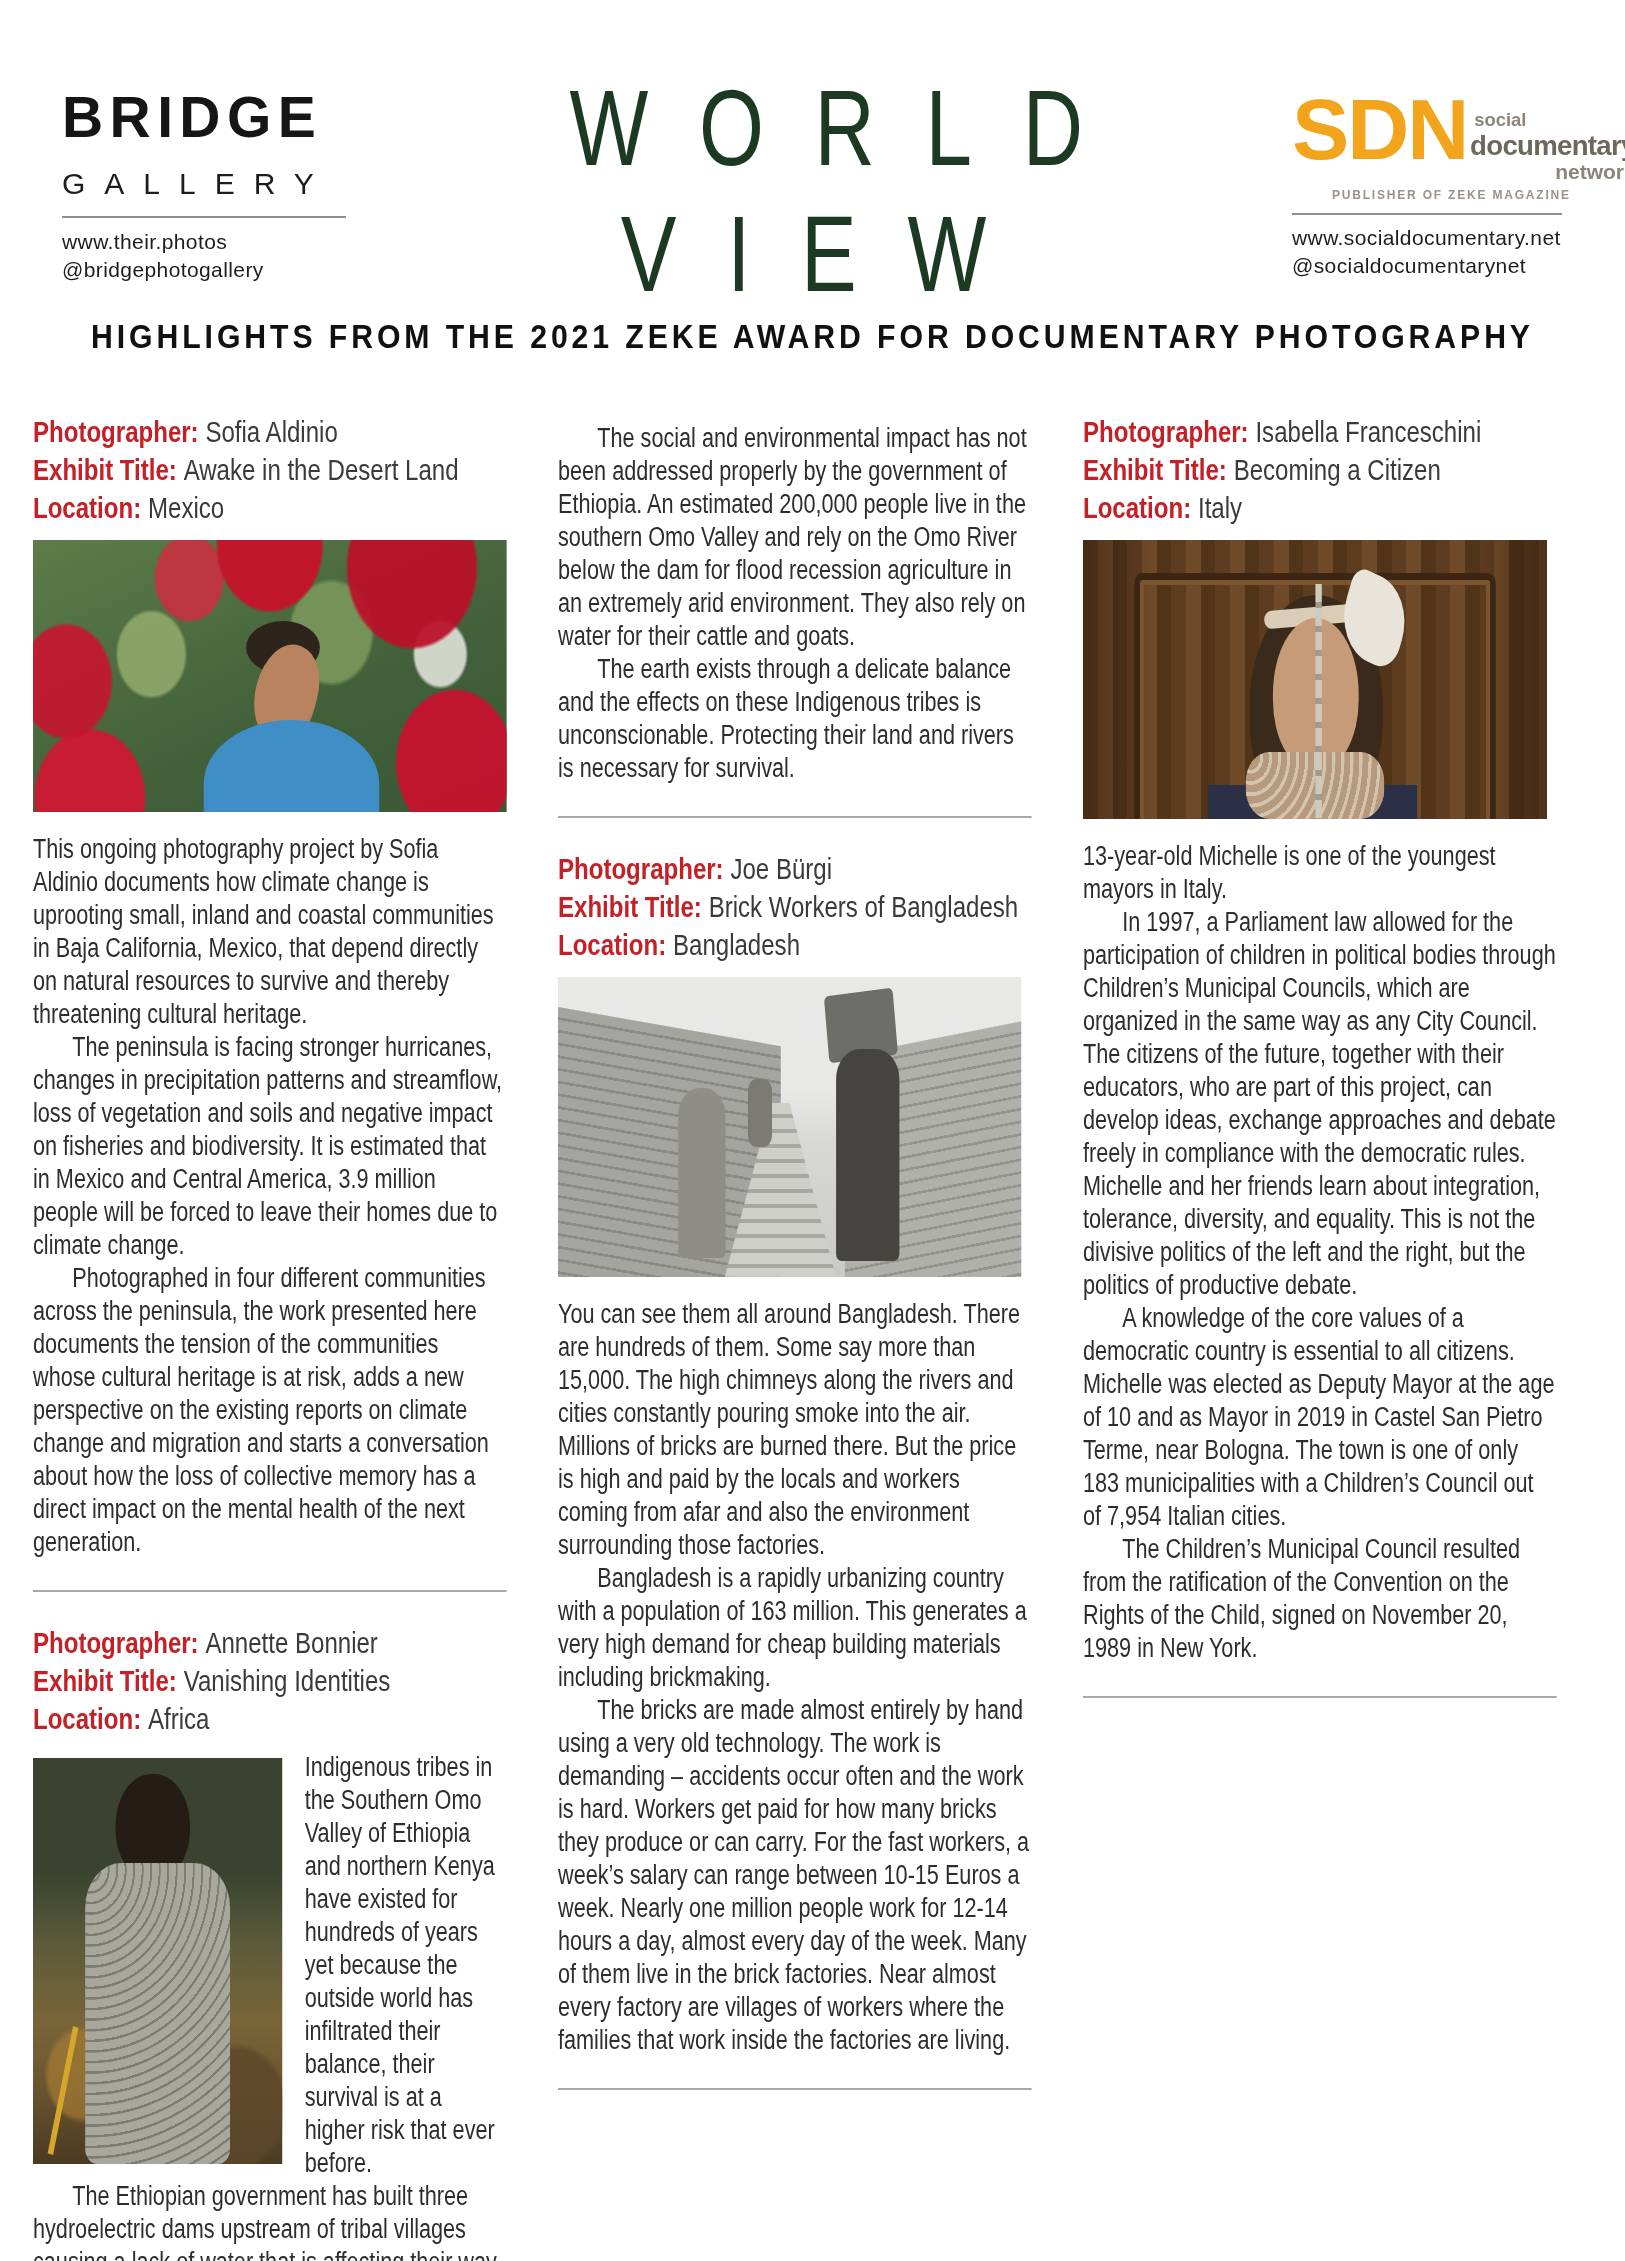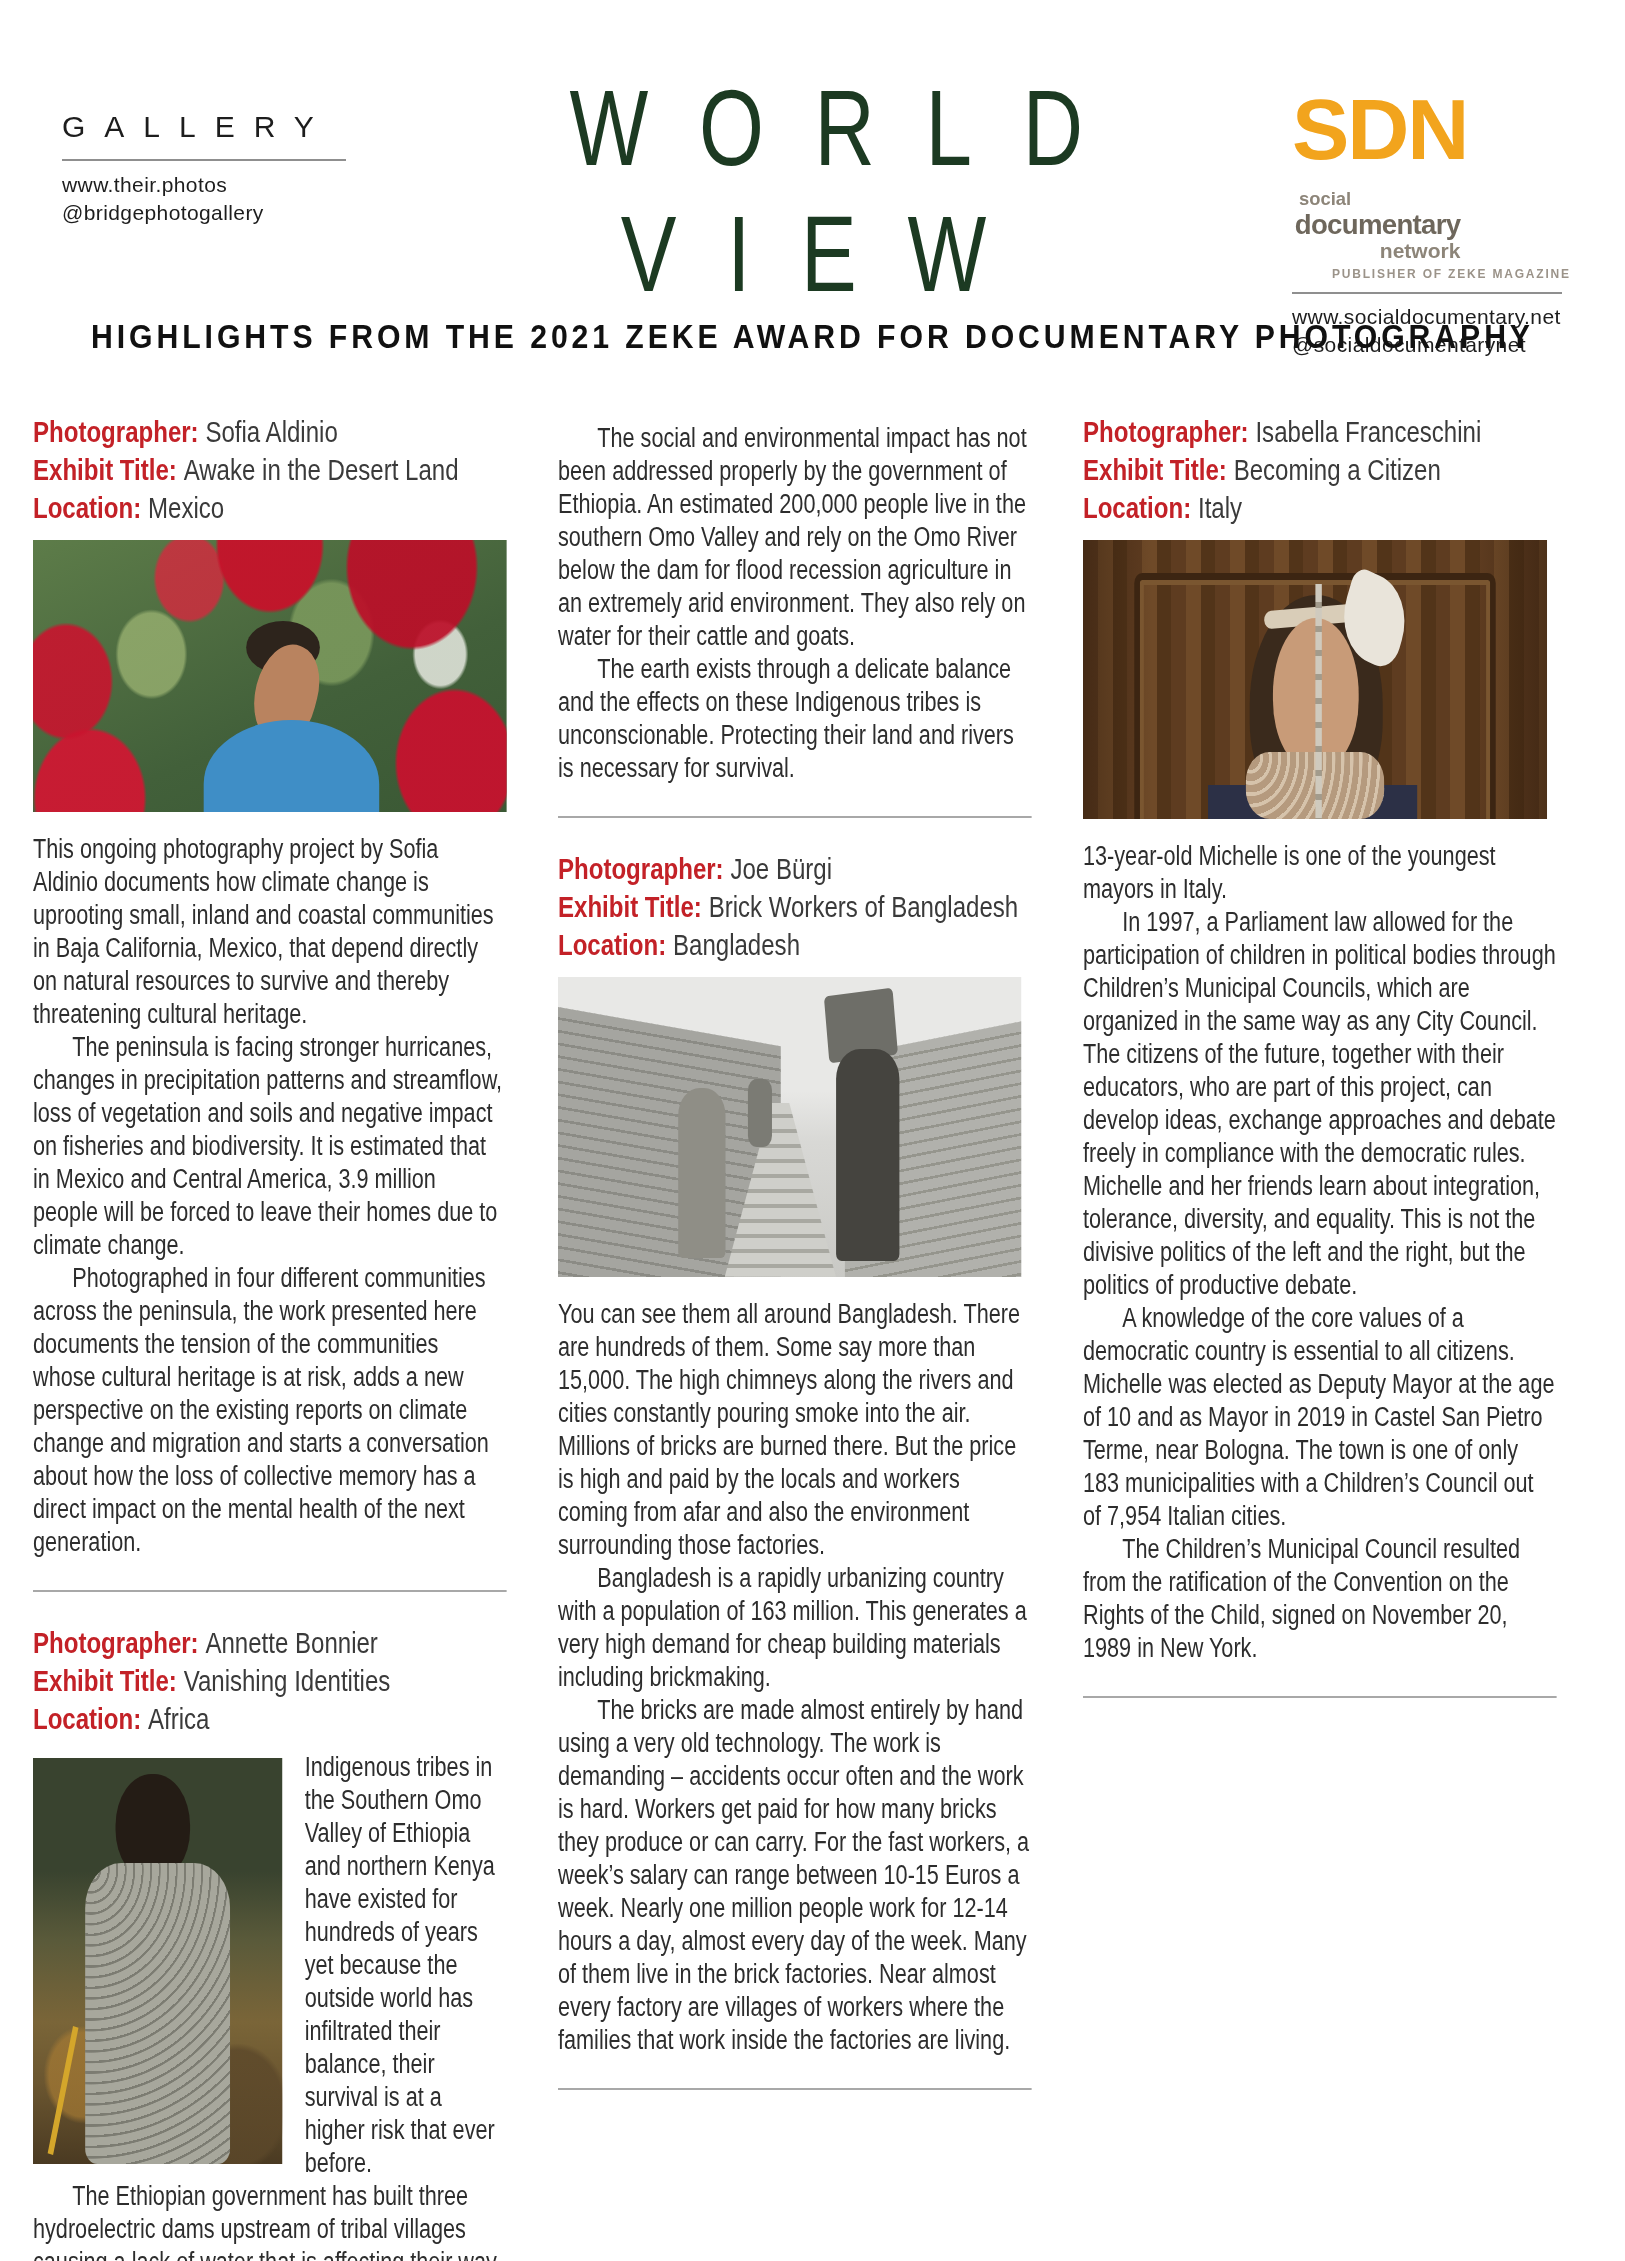--- a/index.html
+++ b/index.html
@@ -11,21 +11,21 @@
   .bridge-name{font-size:57px;font-weight:800;letter-spacing:6.4px;color:#161616;line-height:1;}
   .bridge-sub{font-size:30px;font-weight:500;letter-spacing:19px;color:#1d1d1d;margin-top:23px;line-height:1;}
   .hr-rule{border:none;border-top:2.1px solid #8f8f8f;margin:17px 0 10px;width:284px;}
   .contact{font-size:21px;line-height:28px;color:#1d1d1d;letter-spacing:0.4px;}
 
   .worldview{position:absolute;left:459px;top:65px;width:707px;text-align:center;color:#1c3a22;
              transform:scaleX(.78);transform-origin:50% 0;}
   .wv-line{font-size:107px;line-height:126px;letter-spacing:65px;padding-left:42px;white-space:nowrap;}
 
   .sdn{position:absolute;left:1292px;top:90px;width:297px;}
-  .sdn-row{display:flex;align-items:flex-start;flex-direction:column;}
+  .sdn-row{display:flex;align-items:flex-start;}
   .sdn-acro{font-size:86px;font-weight:800;color:#f2a41d;line-height:.92;letter-spacing:-2.1px;}
   .sdn-stack{display:flex;flex-direction:column;margin-left:2.8px;margin-top:21px;line-height:1;}
   .sdn-s1{font-size:18.4px;font-weight:600;color:#8d8579;margin-left:4.2px;}
   .sdn-s2{font-size:27.6px;font-weight:800;color:#6e675c;letter-spacing:-0.7px;margin-top:2.1px;}
   .sdn-s3{font-size:21px;font-weight:800;color:#8d8579;margin-top:2.1px;align-self:flex-end;}
   .sdn-pub{font-size:12px;font-weight:700;letter-spacing:1.8px;color:#9b9389;margin-top:5.7px;padding-left:40px;}
   .sdn .hr-rule{width:270px;margin:11.3px 0 8.5px;}
 
   .headline{position:absolute;left:0;right:0;top:319px;margin:0;text-align:center;
             font-size:32.5px;font-weight:700;letter-spacing:4.2px;color:#111;transform:scaleX(.93);}
@@ -108,20 +108,21 @@
   .it-dress{position:absolute;left:27%;top:88%;width:261px;height:42px;background:#2c3046;}
   .it-flute{position:absolute;left:50%;top:16%;width:8.5px;height:84%;
             background:repeating-linear-gradient(#cfcabe 0 18.4px,#a29b8c 18.4px 24px);}
 </style>
 </head>
 <body>
 
 <div class="page">
 
   <div class="bridge">
+    <div class="bridge-name">BRIDGE</div>
     <div class="bridge-sub">GALLERY</div>
     <hr class="hr-rule">
     <div class="contact">www.their.photos</div>
     <div class="contact">@bridgephotogallery</div>
   </div>
 
   <div class="worldview">
     <div class="wv-line">WORLD</div>
     <div class="wv-line">VIEW</div>
   </div>

